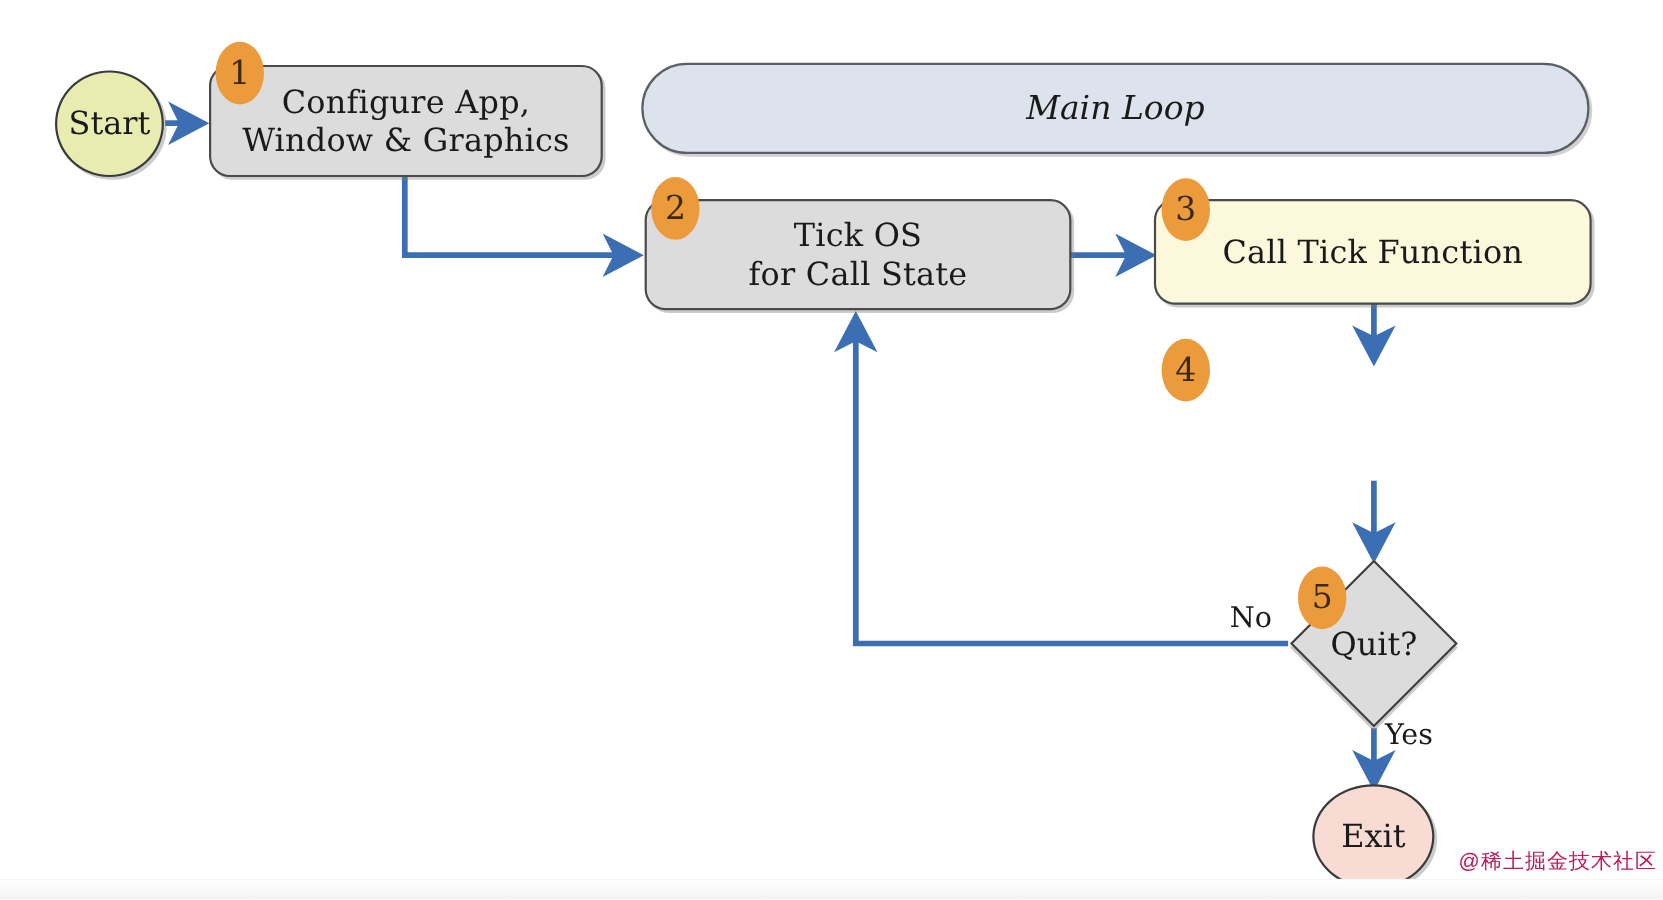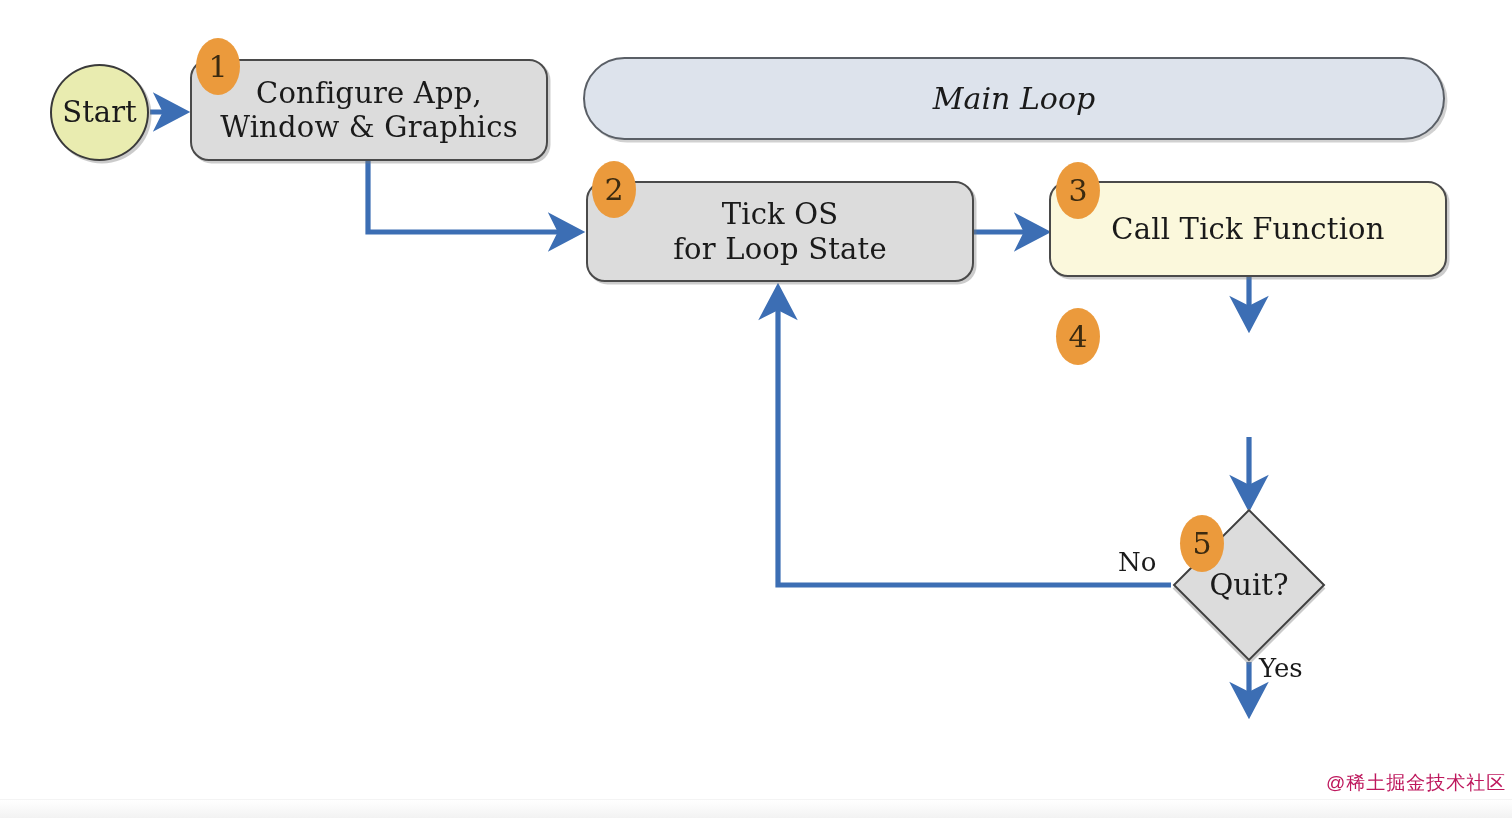--- a/index.html
+++ b/index.html
@@ -180,38 +180,41 @@
     <span>Window &amp; Graphics</span>
   </div>
   <div class="badge" style="left:196px; top:38px;">1</div>
 
   <div class="node pill" style="left:583px; top:57px; width:862px; height:83px;font-style:italic;">
     <span>Main Loop</span>
   </div>
 
   <div class="node box" style="left:586px; top:181px; width:388px; height:101px; flex-direction:column;">
     <span>Tick OS</span>
-    <span>for Loop State</span>
+    <span>for Call State</span>
   </div>
   <div class="badge" style="left:592px; top:161px;">2</div>
 
   <div class="node box tick" style="left:1049px; top:181px; width:398px; height:96px;">
     <span>Call Tick Function</span>
   </div>
   <div class="badge" style="left:1056px; top:162px;">3</div>
 
   <div class="badge" style="left:1056px; top:308px;">4</div>
 
   <div class="diamond-wrap" style="left:1195px; top:531px; width:108px; height:108px;">
     <div class="diamond-shape"></div>
     <div class="diamond-label">Quit?</div>
   </div>
   <div class="badge" style="left:1180px; top:515px;">5</div>
 
   <div class="edge-label no" style="left:1118px; top:547px;">No</div>
   <div class="edge-label" style="left:1259px; top:653px;">Yes</div>
 
+  <div class="node circle exit" style="left:1193px; top:713px; width:111px; height:95px;">
+    <span>Exit</span>
+  </div>
 
   <div class="watermark" style="left:1326px; top:770px;">@稀土掘金技术社区</div>
 
   <div class="page-edge"></div>
 
 </div>
 
 </body></html>

